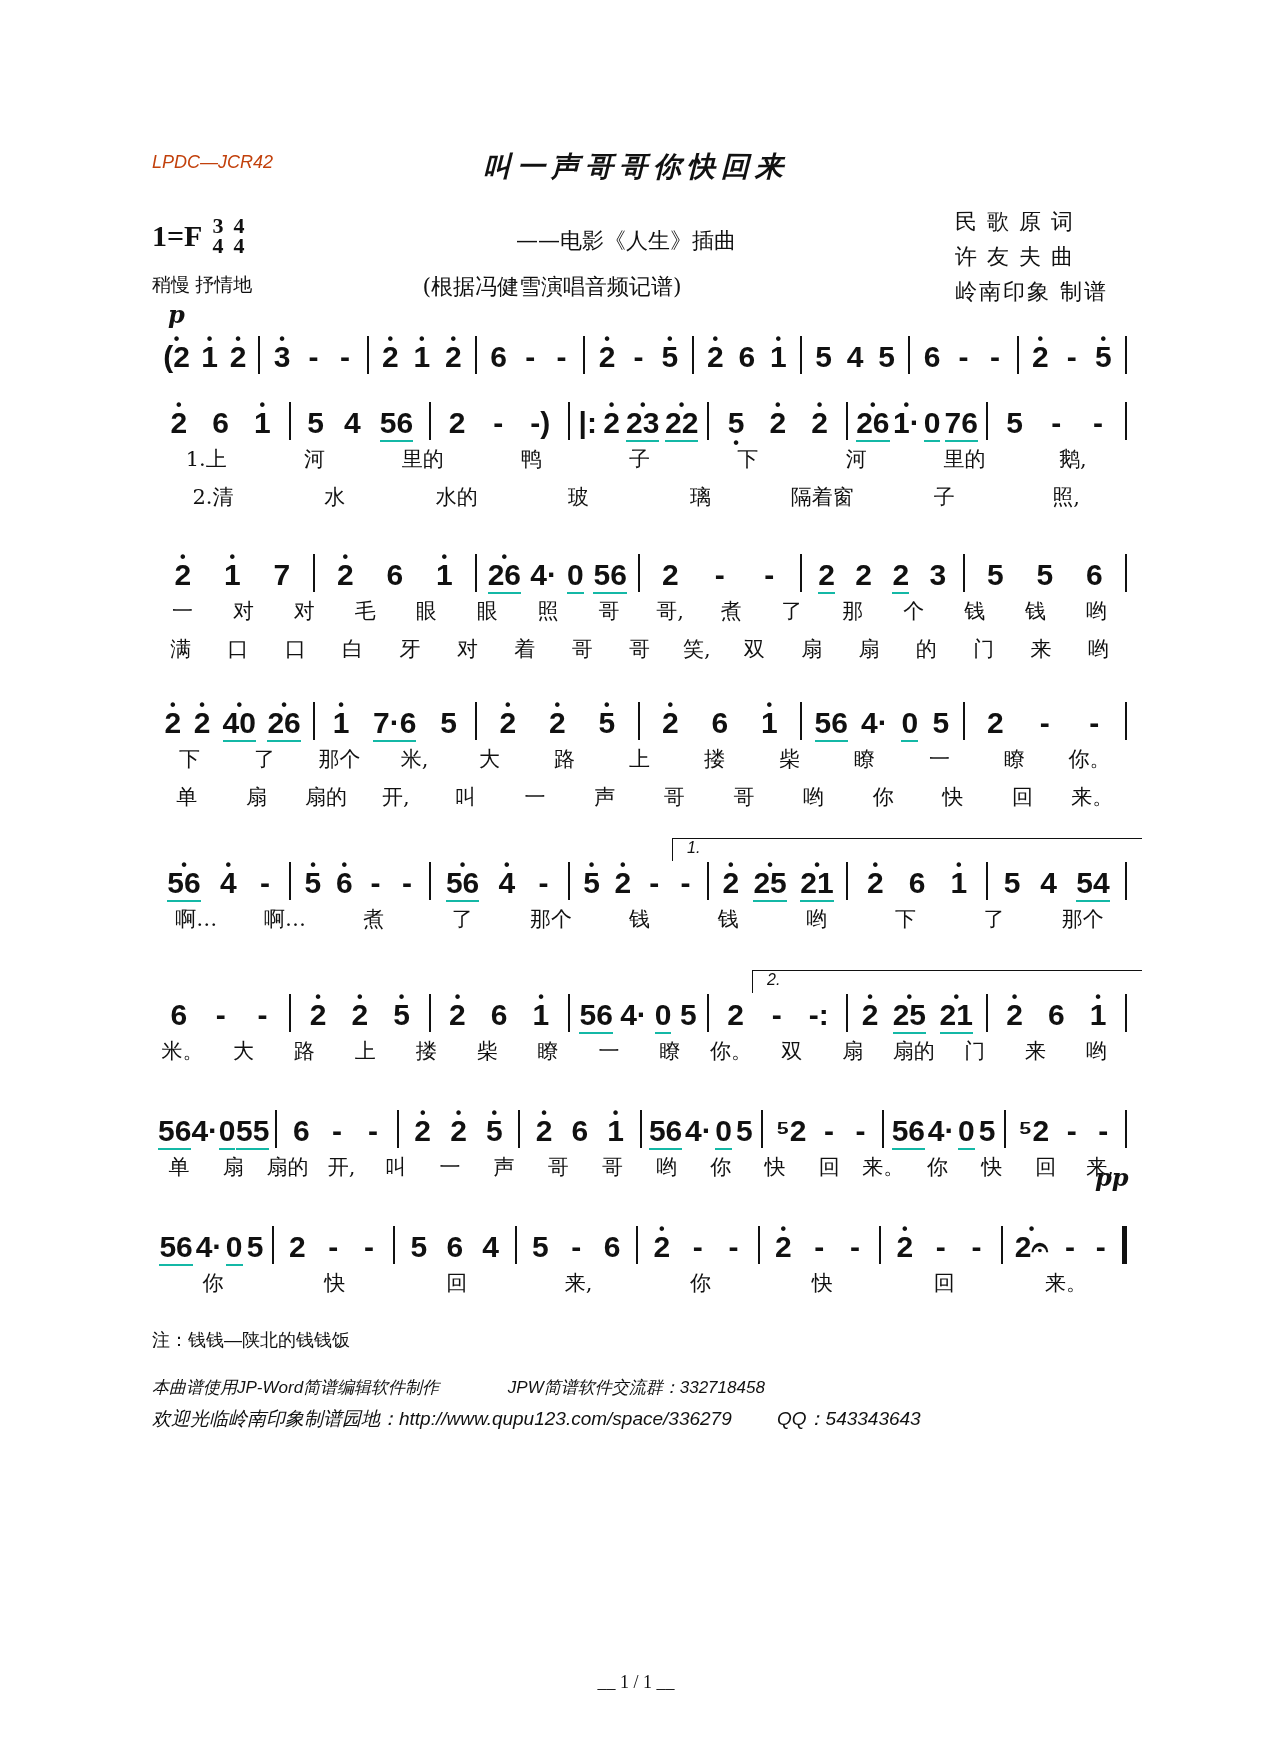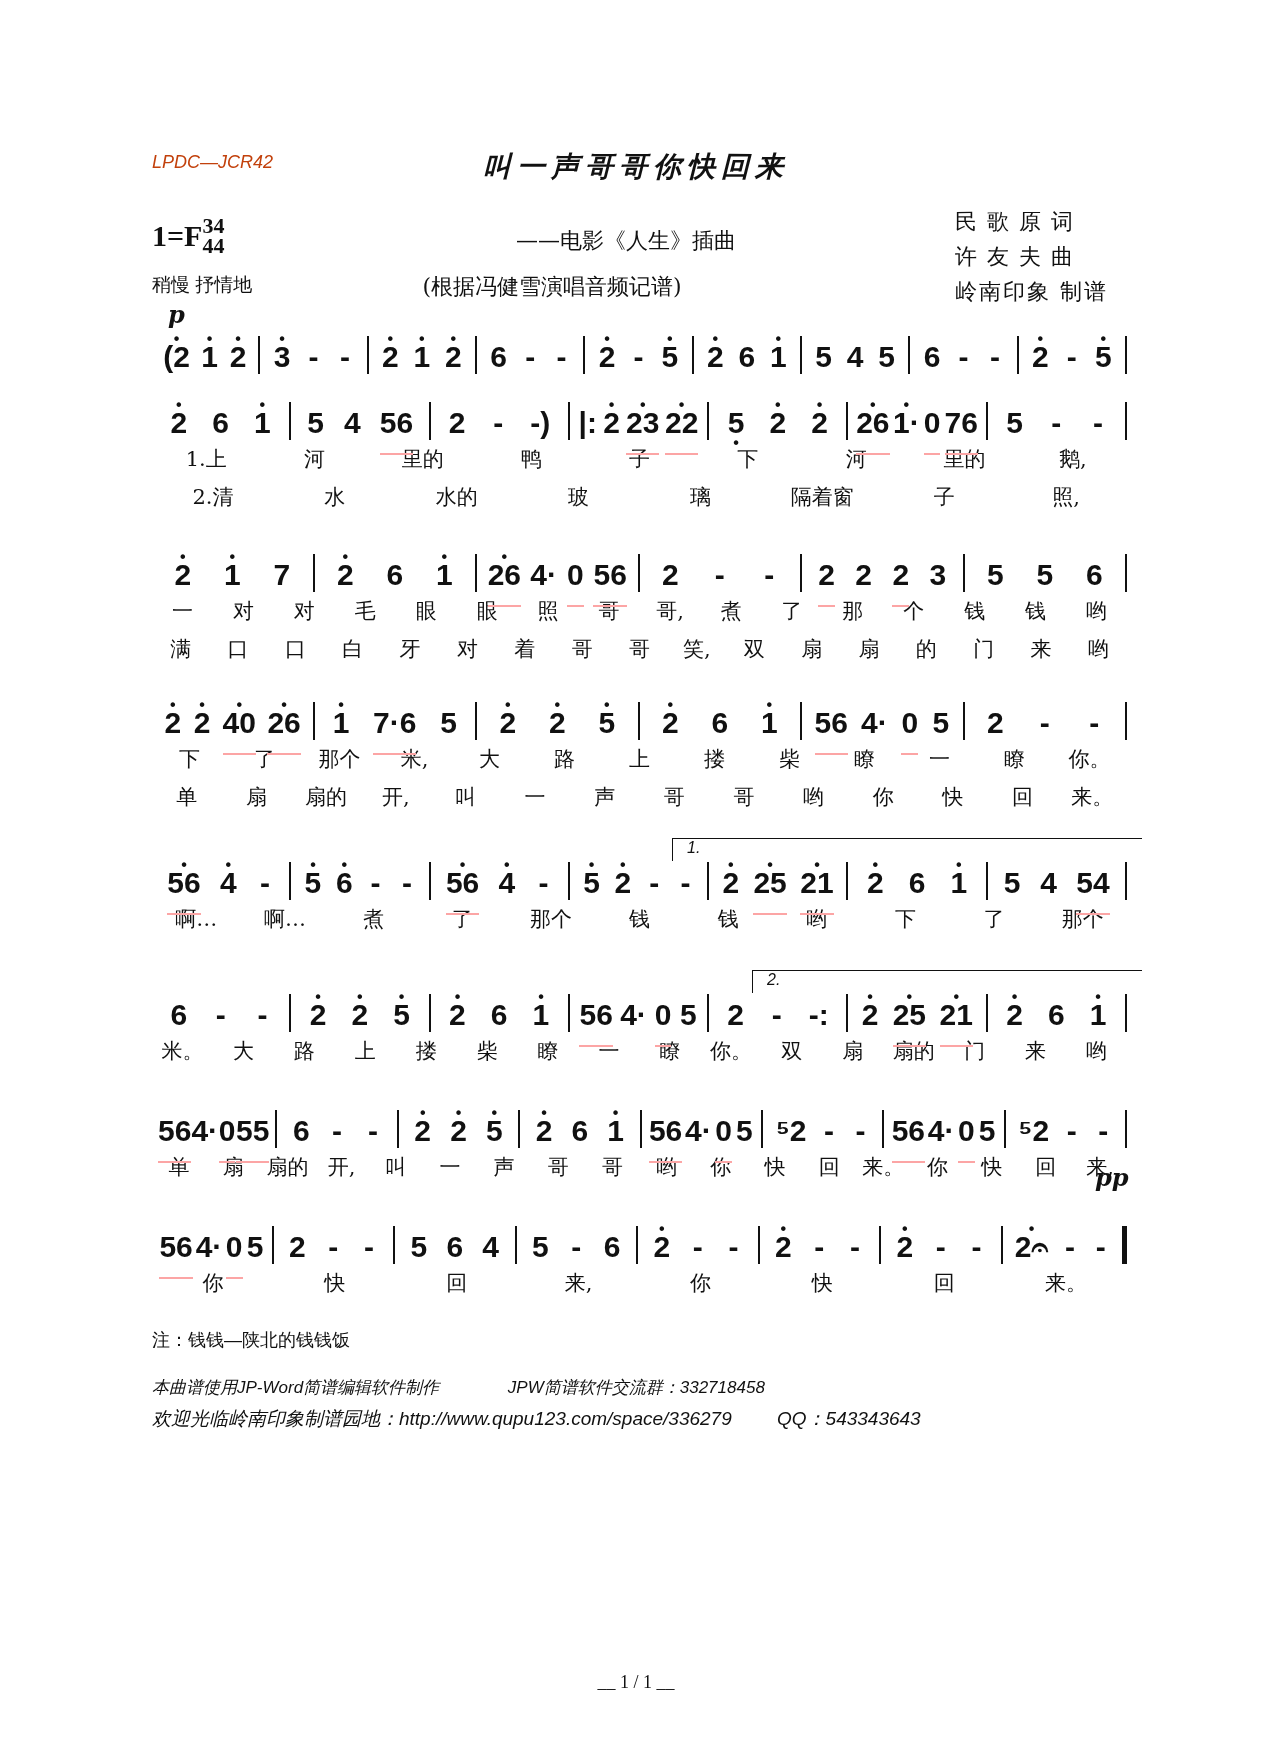--- a/index.html
+++ b/index.html
@@ -2,38 +2,38 @@
 <html><head>
 <meta charset="utf-8">
 <style>
   html, body { margin:0; padding:0; background:#ffffff; }
   body { width:1272px; height:1752px; position:relative; overflow:hidden; color:#111;
          font-family:"Liberation Sans", sans-serif; }
   .abs { position:absolute; }
   .code { left:152px; top:152px; font-size:18px; font-style:italic; color:#c2410c; }
   .title { left:0; width:1272px; top:148px; text-align:center; font-family:"DejaVu Serif", serif;
            font-size:28px; font-weight:bold; letter-spacing:6px; font-style:italic; }
-  .key { left:152px; top:216px; font-family:"Liberation Serif", serif; font-size:30px; font-weight:bold; display:flex; align-items:center; }
+  .key { left:152px; top:216px; font-family:"Liberation Serif", serif; font-size:30px; font-weight:bold; display:flex; align-items:center; gap:10px; }
   .frac { display:inline-flex; flex-direction:column; align-items:center; font-size:22px; line-height:20px; font-weight:bold; }
   .tempo { left:152px; top:272px; font-size:19px; }
   .subtitle { left:0; width:1252px; top:226px; text-align:center; font-family:"DejaVu Serif", serif; font-size:22px; }
   .source { left:0; width:1104px; top:272px; text-align:center; font-family:"DejaVu Serif", serif; font-size:22px; }
   .credits { left:955px; top:204px; font-family:"DejaVu Serif", serif; font-size:22px; line-height:35px; }
   .credits div { letter-spacing:10px; }
   .credits div.last { letter-spacing:2px; }
 
   .line { position:absolute; left:152px; width:975px; }
   .notes { display:flex; align-items:flex-end; height:44px; font-weight:bold; font-size:30px; }
   .m { display:flex; align-items:flex-end; justify-content:space-around; flex:1; height:44px; padding:0 6px; }
   .bar { width:2px; height:38px; background:#111; flex:none; }
   .bar.thick { width:5px; }
   .n { position:relative; display:inline-block; text-align:center; min-width:18px; line-height:34px; }
   .n .hi { position:absolute; top:-6px; left:50%; transform:translateX(-50%); font-size:16px; line-height:10px; }
   .n .lo { position:absolute; bottom:-8px; left:50%; transform:translateX(-50%); font-size:16px; line-height:10px; }
-  .u { border-bottom:2px solid #fca5a5; padding-bottom:14px; }
+  .u { border-bottom:2px solid #14b8a6; padding-bottom:1px; }
   .lyr { display:flex; font-family:"DejaVu Serif", serif; font-size:21px; height:38px; align-items:center;text-align:center; }
   .lyr span { flex:1; }
   .volta { position:absolute; border-top:1.5px solid #111; border-left:1.5px solid #111; height:22px; font-style:italic; font-size:16px; padding-left:14px; }
   .dyn { font-family:"DejaVu Serif", serif; font-style:italic; font-weight:bold; font-size:24px; }
   .note-line { left:152px; top:1328px; font-size:18px; }
   .foot1 { left:152px; top:1376px; font-size:17px; font-style:italic; }
   .foot2 { left:152px; top:1406px; font-size:19px; font-style:italic; }
   .page { left:0; width:1272px; top:1672px; text-align:center; font-family:"Liberation Serif", serif; font-size:18px; }
 </style>
 </head>

